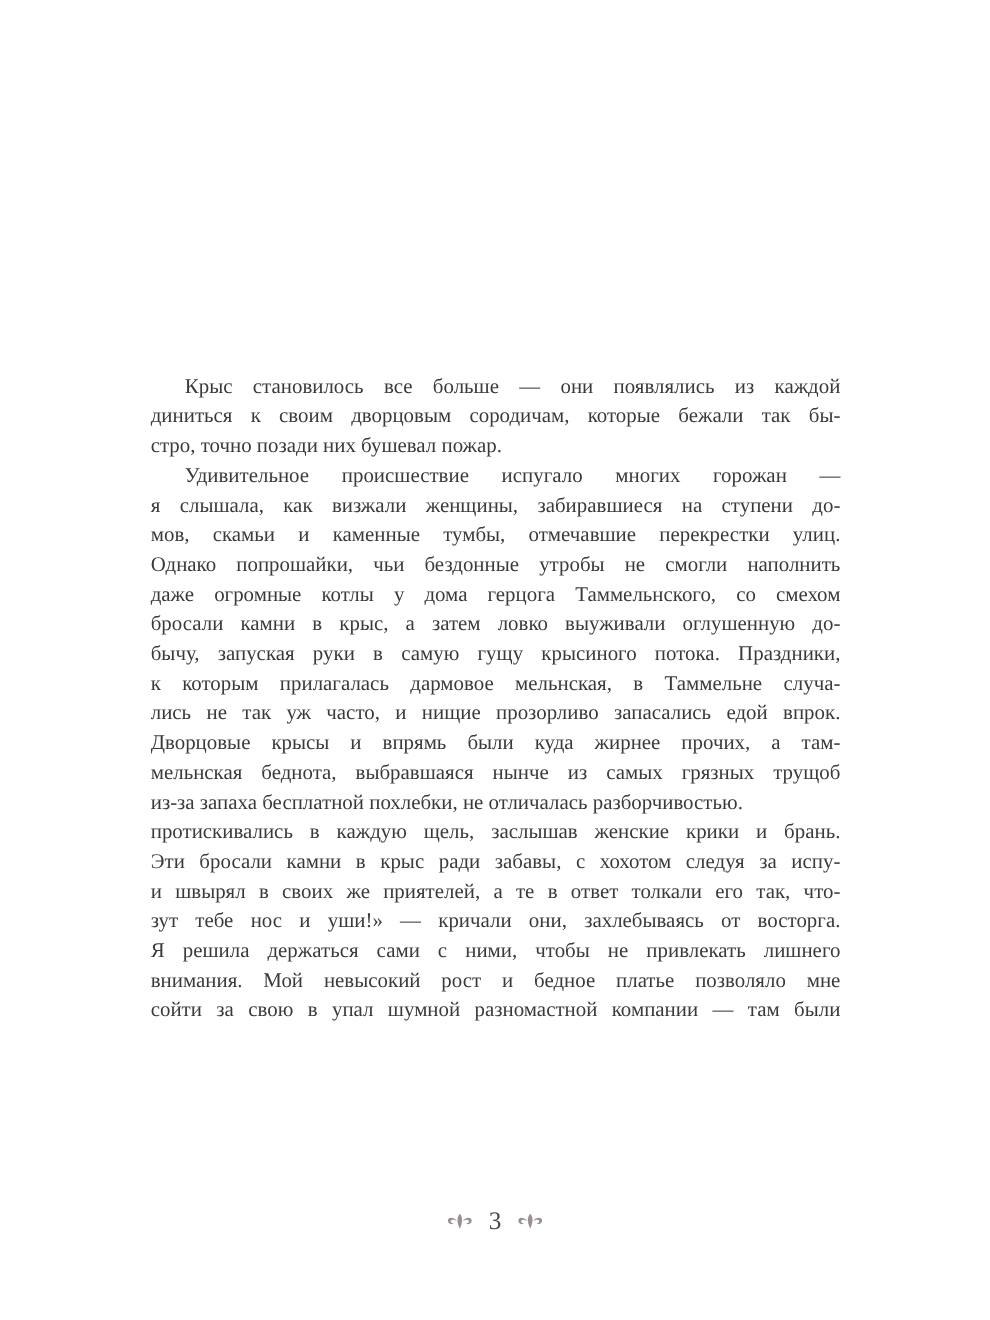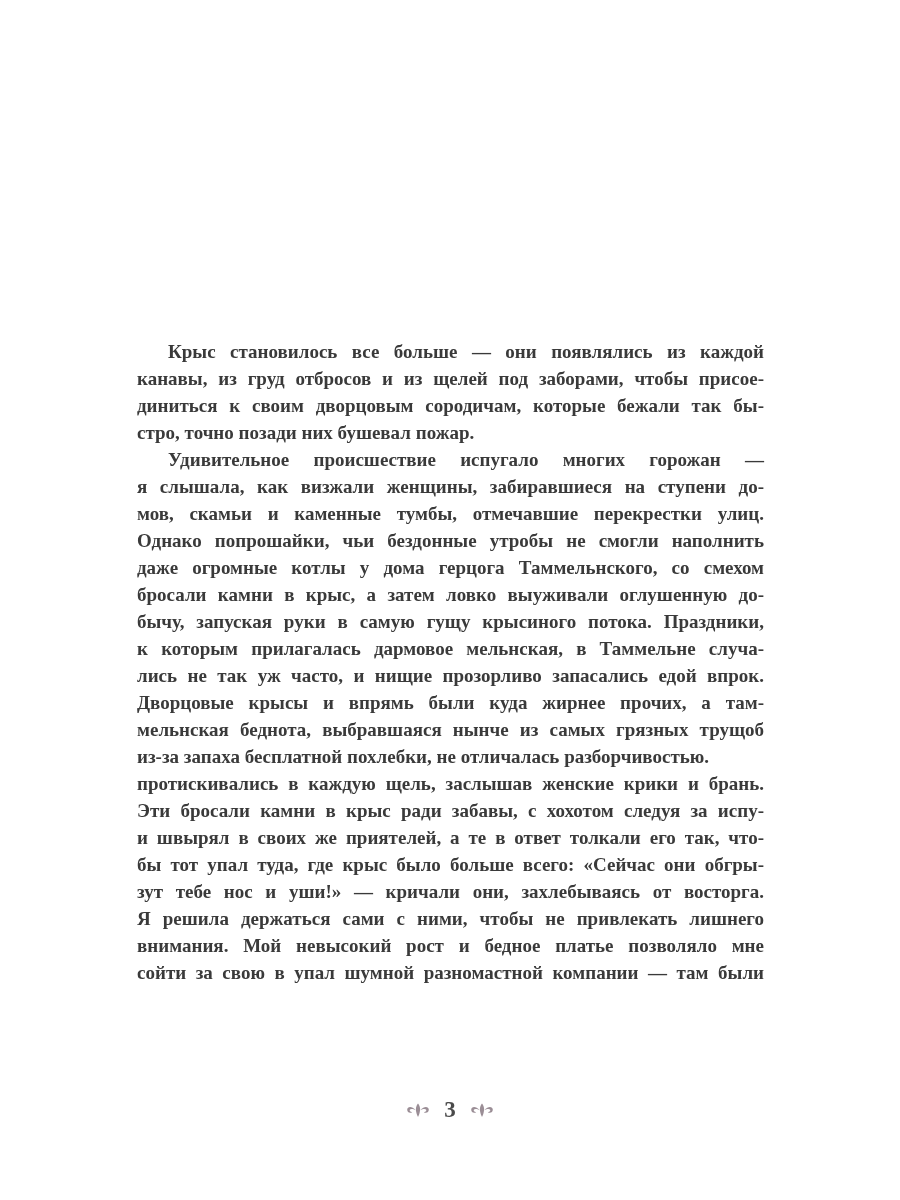--- a/index.html
+++ b/index.html
@@ -9,21 +9,20 @@
   body {
     width: 900px;
     height: 1200px;
     position: relative;
     background: var(--background, #ffffff);
     overflow: hidden;
   }
   .book-page {
     position: absolute;
     inset: 0;
-    font-weight: bold;
   }
   .text-block {
     position: absolute;
     left: 137px;
     top: 338px;
     width: 627px;
     font-family: "Liberation Serif", "DejaVu Serif", serif;
     font-size: 19px;
     line-height: 27px;
     color: var(--text, #3a3a3a);
@@ -73,21 +72,20 @@
   }
 </style>
 </head>
 <body>
 
 <div class="book-page">
 
   <div class="text-block">
       <div class="paragraph">
         <div class="line first">Крыс становилось все больше — они появлялись из каждой</div>
-        <div class="line">канавы, из груд отбросов и из щелей под заборами, чтобы присое-</div>
         <div class="line">диниться к своим дворцовым сородичам, которые бежали так бы-</div>
         <div class="line lastline">стро, точно позади них бушевал пожар.</div>
       </div>
       <div class="paragraph">
         <div class="line first">Удивительное происшествие испугало многих горожан —</div>
         <div class="line">я слышала, как визжали женщины, забиравшиеся на ступени до-</div>
         <div class="line">мов, скамьи и каменные тумбы, отмечавшие перекрестки улиц.</div>
         <div class="line">Однако попрошайки, чьи бездонные утробы не смогли наполнить</div>
         <div class="line">даже огромные котлы у дома герцога Таммельнского, со смехом</div>
         <div class="line">бросали камни в крыс, а затем ловко выуживали оглушенную до-</div>
@@ -95,21 +93,20 @@
         <div class="line">к которым прилагалась дармовое мельнская, в Таммельне случа-</div>
         <div class="line">лись не так уж часто, и нищие прозорливо запасались едой впрок.</div>
         <div class="line">Дворцовые крысы и впрямь были куда жирнее прочих, а там-</div>
         <div class="line">мельнская беднота, выбравшаяся нынче из самых грязных трущоб</div>
         <div class="line lastline">из-за запаха бесплатной похлебки, не отличалась разборчивостью.</div>
       </div>
       <div class="paragraph">
         <div class="line">протискивались в каждую щель, заслышав женские крики и брань.</div>
         <div class="line">Эти бросали камни в крыс ради забавы, с хохотом следуя за испу-</div>
         <div class="line">и швырял в своих же приятелей, а те в ответ толкали его так, что-</div>
-        <div class="line">бы тот упал туда, где крыс было больше всего: «Сейчас они обгры-</div>
         <div class="line">зут тебе нос и уши!» — кричали они, захлебываясь от восторга.</div>
         <div class="line">Я решила держаться сами с ними, чтобы не привлекать лишнего</div>
         <div class="line">внимания. Мой невысокий рост и бедное платье позволяло мне</div>
         <div class="line">сойти за свою в упал шумной разномастной компании — там были</div>
       </div>
     </div>
 
   <div class="footer">
     <span class="ornament">
       <svg width="26" height="17" viewBox="0 0 26 17" fill="currentColor" aria-hidden="true">

